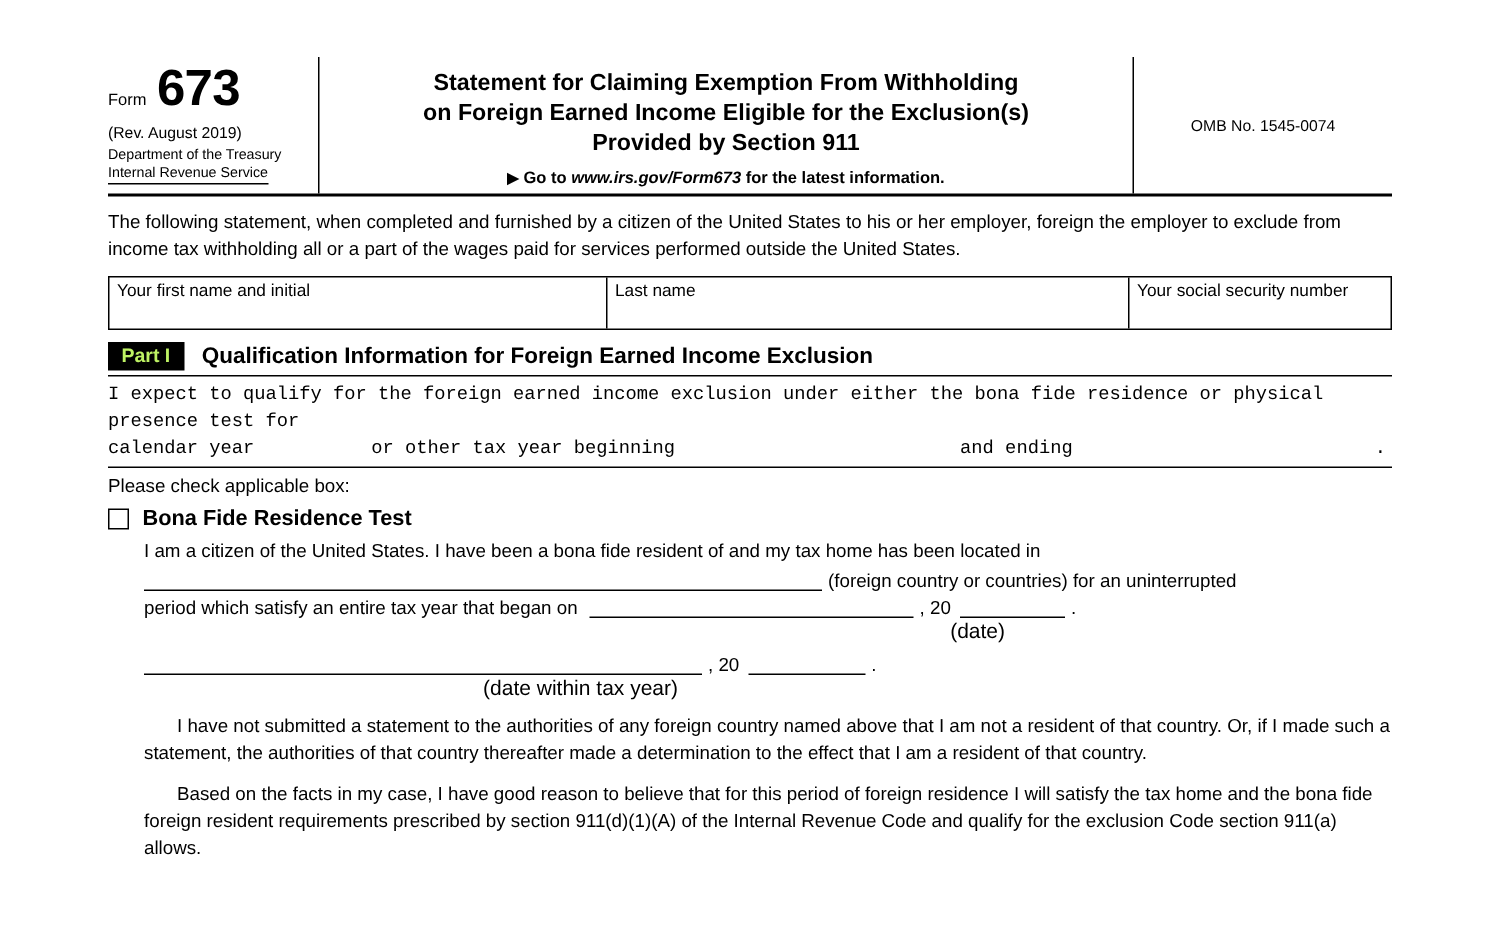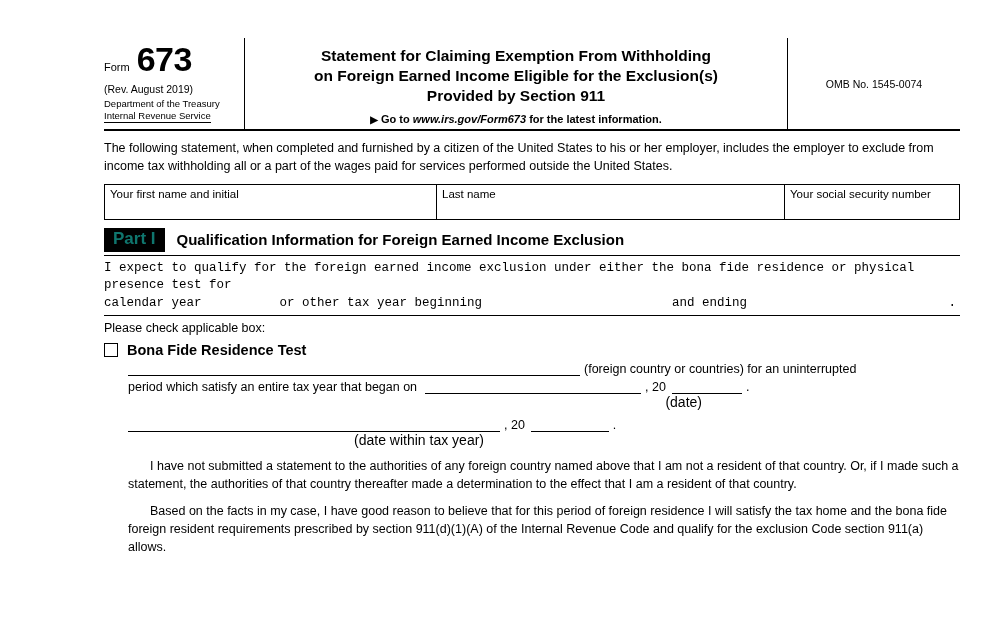--- a/index.html
+++ b/index.html
@@ -13,21 +13,20 @@
     font-family: "Liberation Sans", sans-serif;
     color: #000000;
     position: relative;
     overflow: hidden;
   }
   .page {
     position: absolute;
     left: 72px;
     top: 38px;
     width: 856px;
-    margin-left: 32px;
   }
 
   
   .header {
     display: flex;
     border-bottom: 2px solid #000;
     align-items: stretch;
   }
   .hdr-left {
     width: 140px;
@@ -121,22 +120,22 @@
   .part-bar {
     margin-top: 8px;
     display: flex;
     align-items: center;
     gap: 12px;
     border-bottom: 1.5px solid #000;
     padding-bottom: 3px;
   }
   .part-tag {
     background: #000;
-    color: #0f766e;
-    font-size: 17px;
+    color: #bef264;
+    font-size: 13px;
     font-weight: bold;
     padding: 2px 9px 3px 9px;
     line-height: 1.1;
   }
   .part-title {
     font-size: 15px;
     font-weight: bold;
   }
 
   
@@ -250,21 +249,21 @@
         <span class="arrow">▶</span>
         <span>Go to </span><i>www.irs.gov/Form673</i><span> for the latest information.</span>
       </div>
     </div>
 
     <div class="hdr-right">
       <span class="omb">OMB No. 1545-0074</span>
     </div>
   </div>
 
-  <div class="intro">The following statement, when completed and furnished by a citizen of the United States to his or her employer, includes the employer to exclude from income tax withholding all or a part of the wages paid for services performed outside the United States.</div>
+  <div class="intro">The following statement, when completed and furnished by a citizen of the United States to his or her employer, foreign the employer to exclude from income tax withholding all or a part of the wages paid for services performed outside the United States.</div>
 
   <div class="name-row">
     <div class="name-cell cell-first">
       <div>Your first name and initial</div>
       <div></div>
     </div>
     <div class="name-cell cell-last">
       <div>Last name</div>
       <div></div>
     </div>
@@ -292,20 +291,21 @@
   </div>
 
   <div class="check-line">Please check applicable box:</div>
 
   <div class="bona-head">
     <span class="checkbox"></span>
     <span class="bona-title">Bona Fide Residence Test</span>
   </div>
 
   <div class="indent">
+    <div class="p1">I am a citizen of the United States. I have been a bona fide resident of and my tax home has been located in</div>
 
     <div class="rule-row">
       <span class="rule rule-long"></span>
       <span class="txt-after">(foreign country or countries) for an uninterrupted</span>
     </div>
 
     <div class="rule-row">
       <span>period which satisfy an entire tax year that began on</span>
       <span class="rule rule-date" style="margin-left:8px"></span>
       <span class="txt-after">, 20</span>

